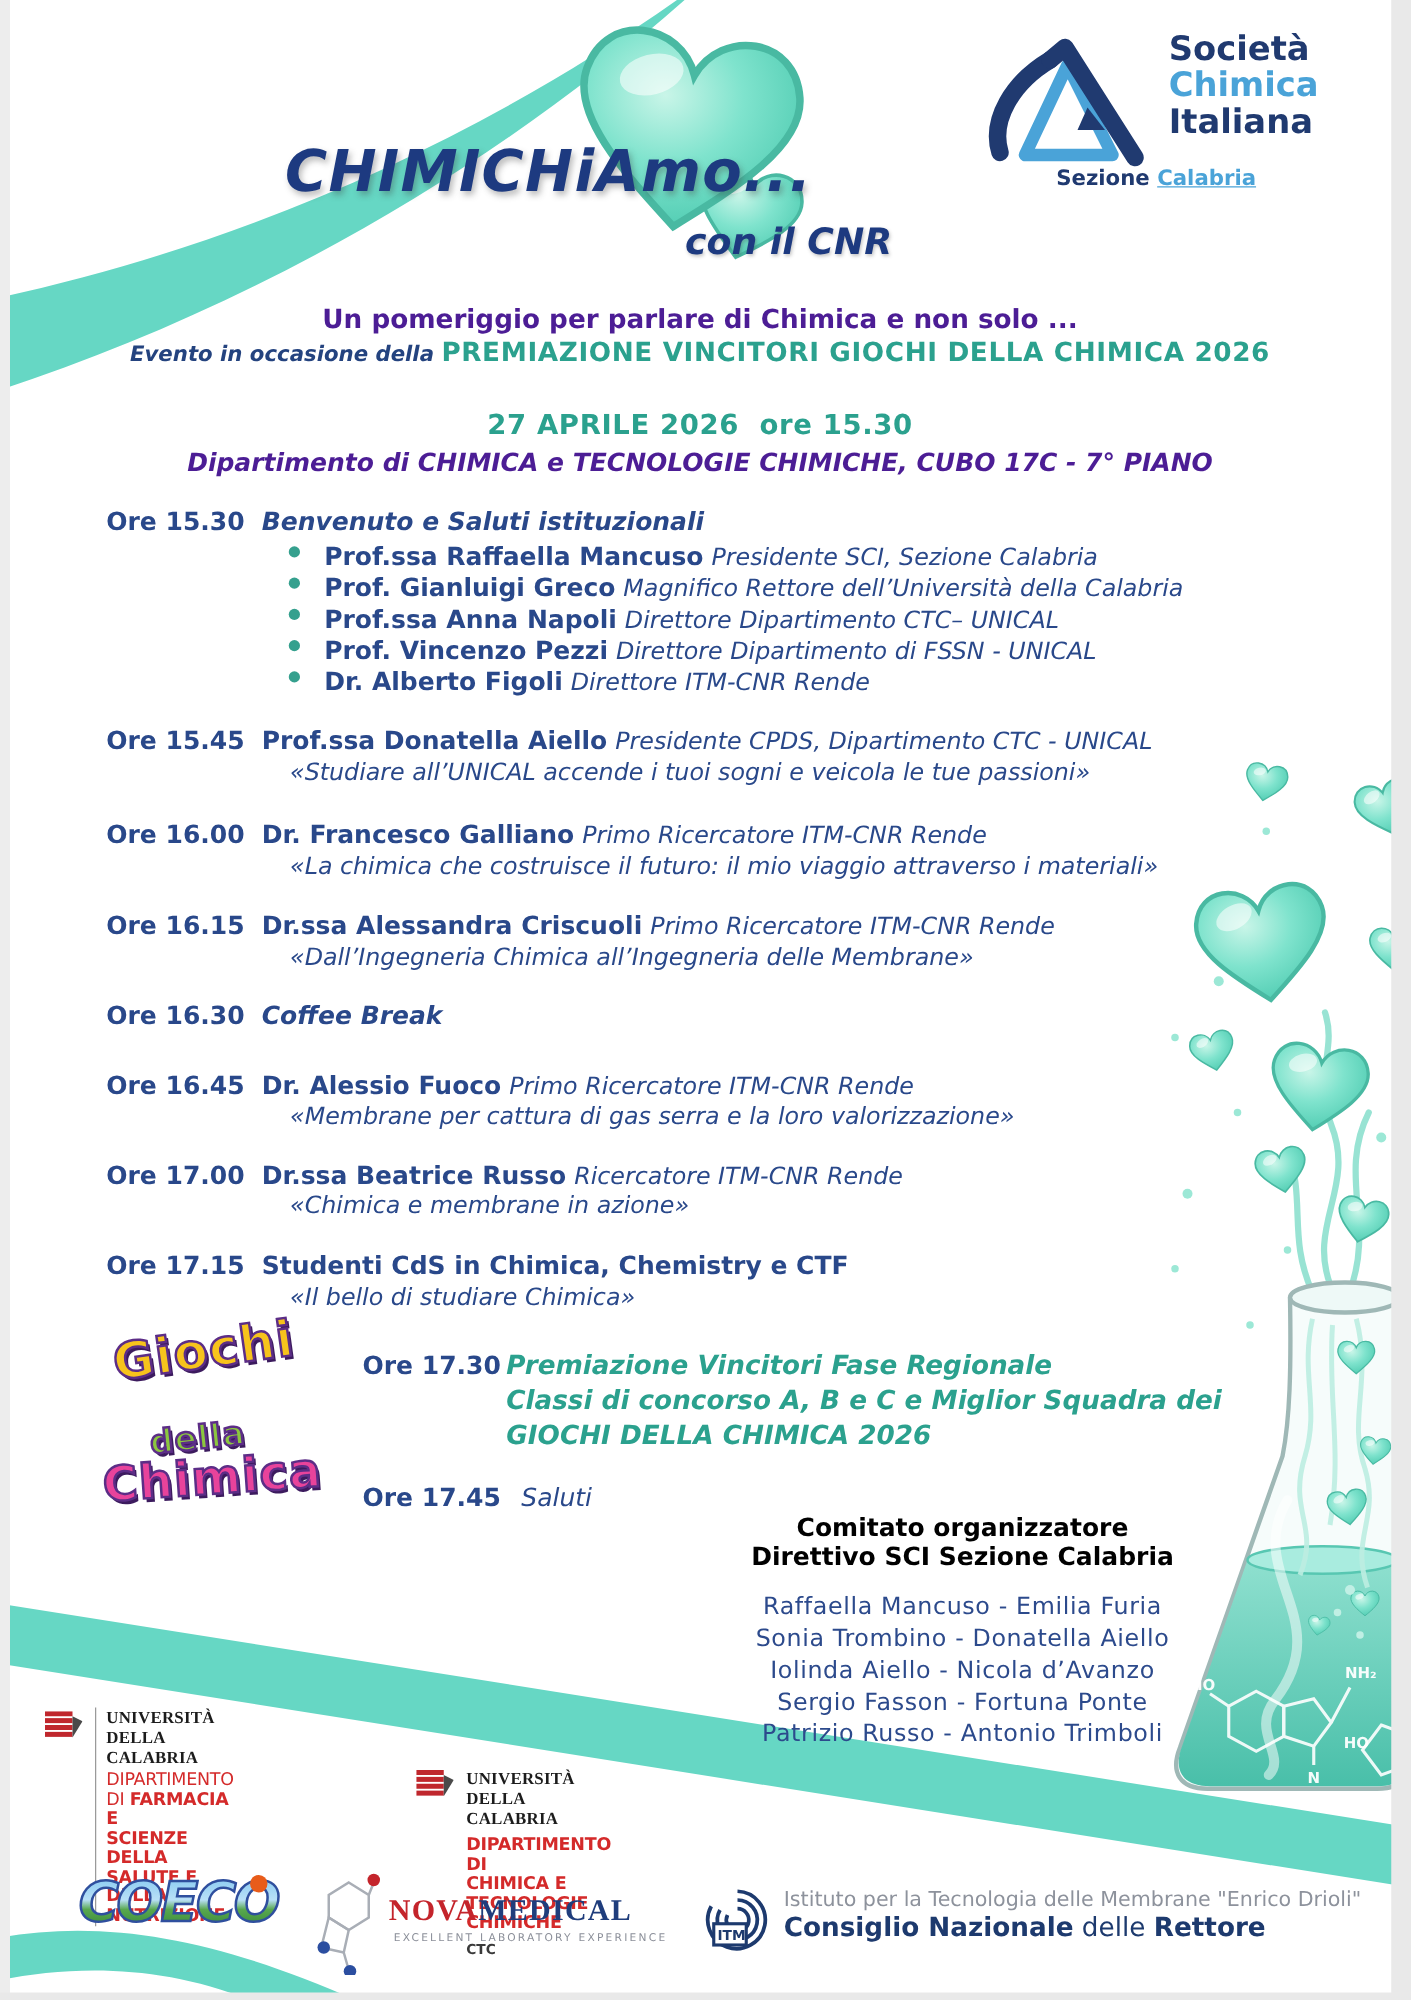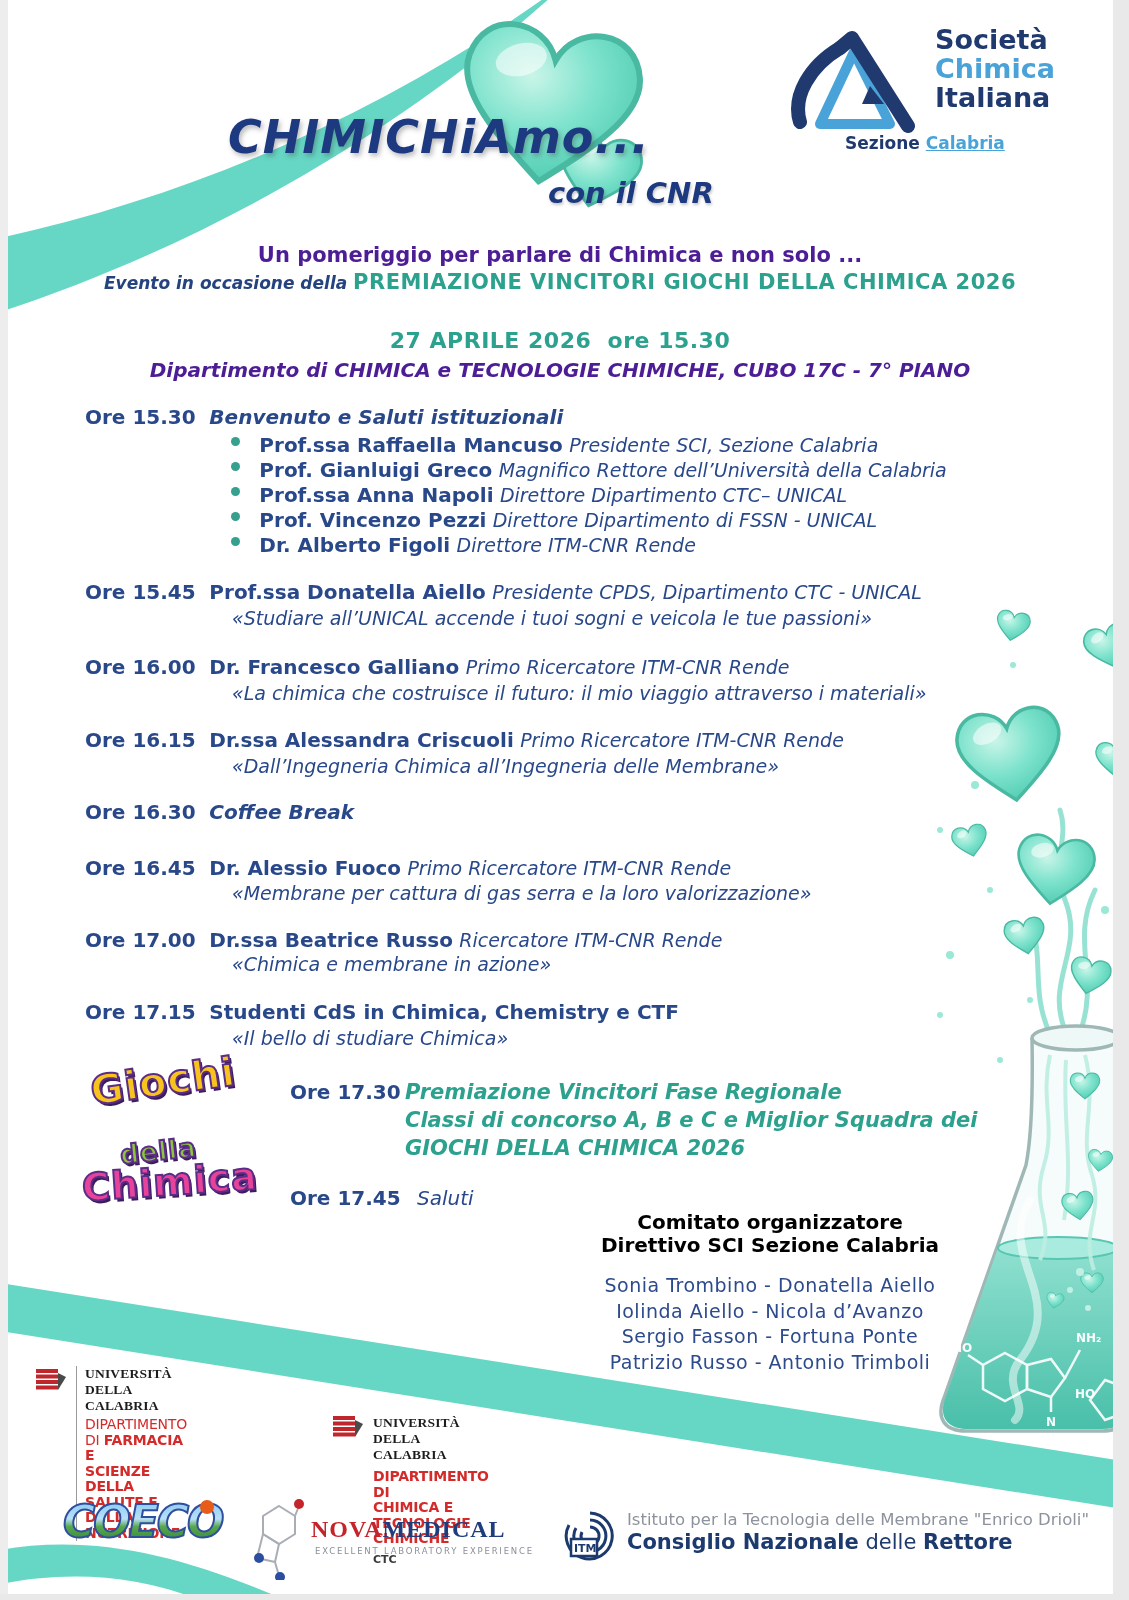--- a/index.html
+++ b/index.html
@@ -214,20 +214,21 @@
   <div class="abs" style="left:80px;top:1040px;width:220px;height:180px;z-index:3;">
     <div class="giochi-word" style="left:10px;top:18px;font-size:40px;color:#f7c31c;transform:rotate(-8deg);">Giochi</div>
     <div class="giochi-word" style="left:40px;top:96px;font-size:26px;color:#8cc63f;transform:rotate(-6deg);">della</div>
     <div class="giochi-word" style="left:2px;top:120px;font-size:38px;color:#e8439b;transform:rotate(-4deg);">Chimica</div>
   </div>
 
   <div class="abs center" style="left:560px;top:1211px;width:420px;z-index:3;">
     <div class="cmt-title">Comitato organizzatore</div>
     <div class="cmt-title">Direttivo SCI Sezione Calabria</div>
     <div style="height:16px;"></div>
+    <div class="cmt-member">Raffaella Mancuso - Emilia Furia</div>
     <div class="cmt-member">Sonia Trombino - Donatella Aiello</div>
     <div class="cmt-member">Iolinda Aiello - Nicola d’Avanzo</div>
     <div class="cmt-member">Sergio Fasson - Fortuna Ponte</div>
     <div class="cmt-member">Patrizio Russo - Antonio Trimboli</div>
   </div>
 
   <svg class="abs" style="left:0;top:1270px;z-index:1;" width="1129" height="260" viewBox="0 0 1129 260">
     <polygon points="0,13 1129,192 1129,240 0,61" fill="#66d7c4"></polygon>
   </svg>
 

